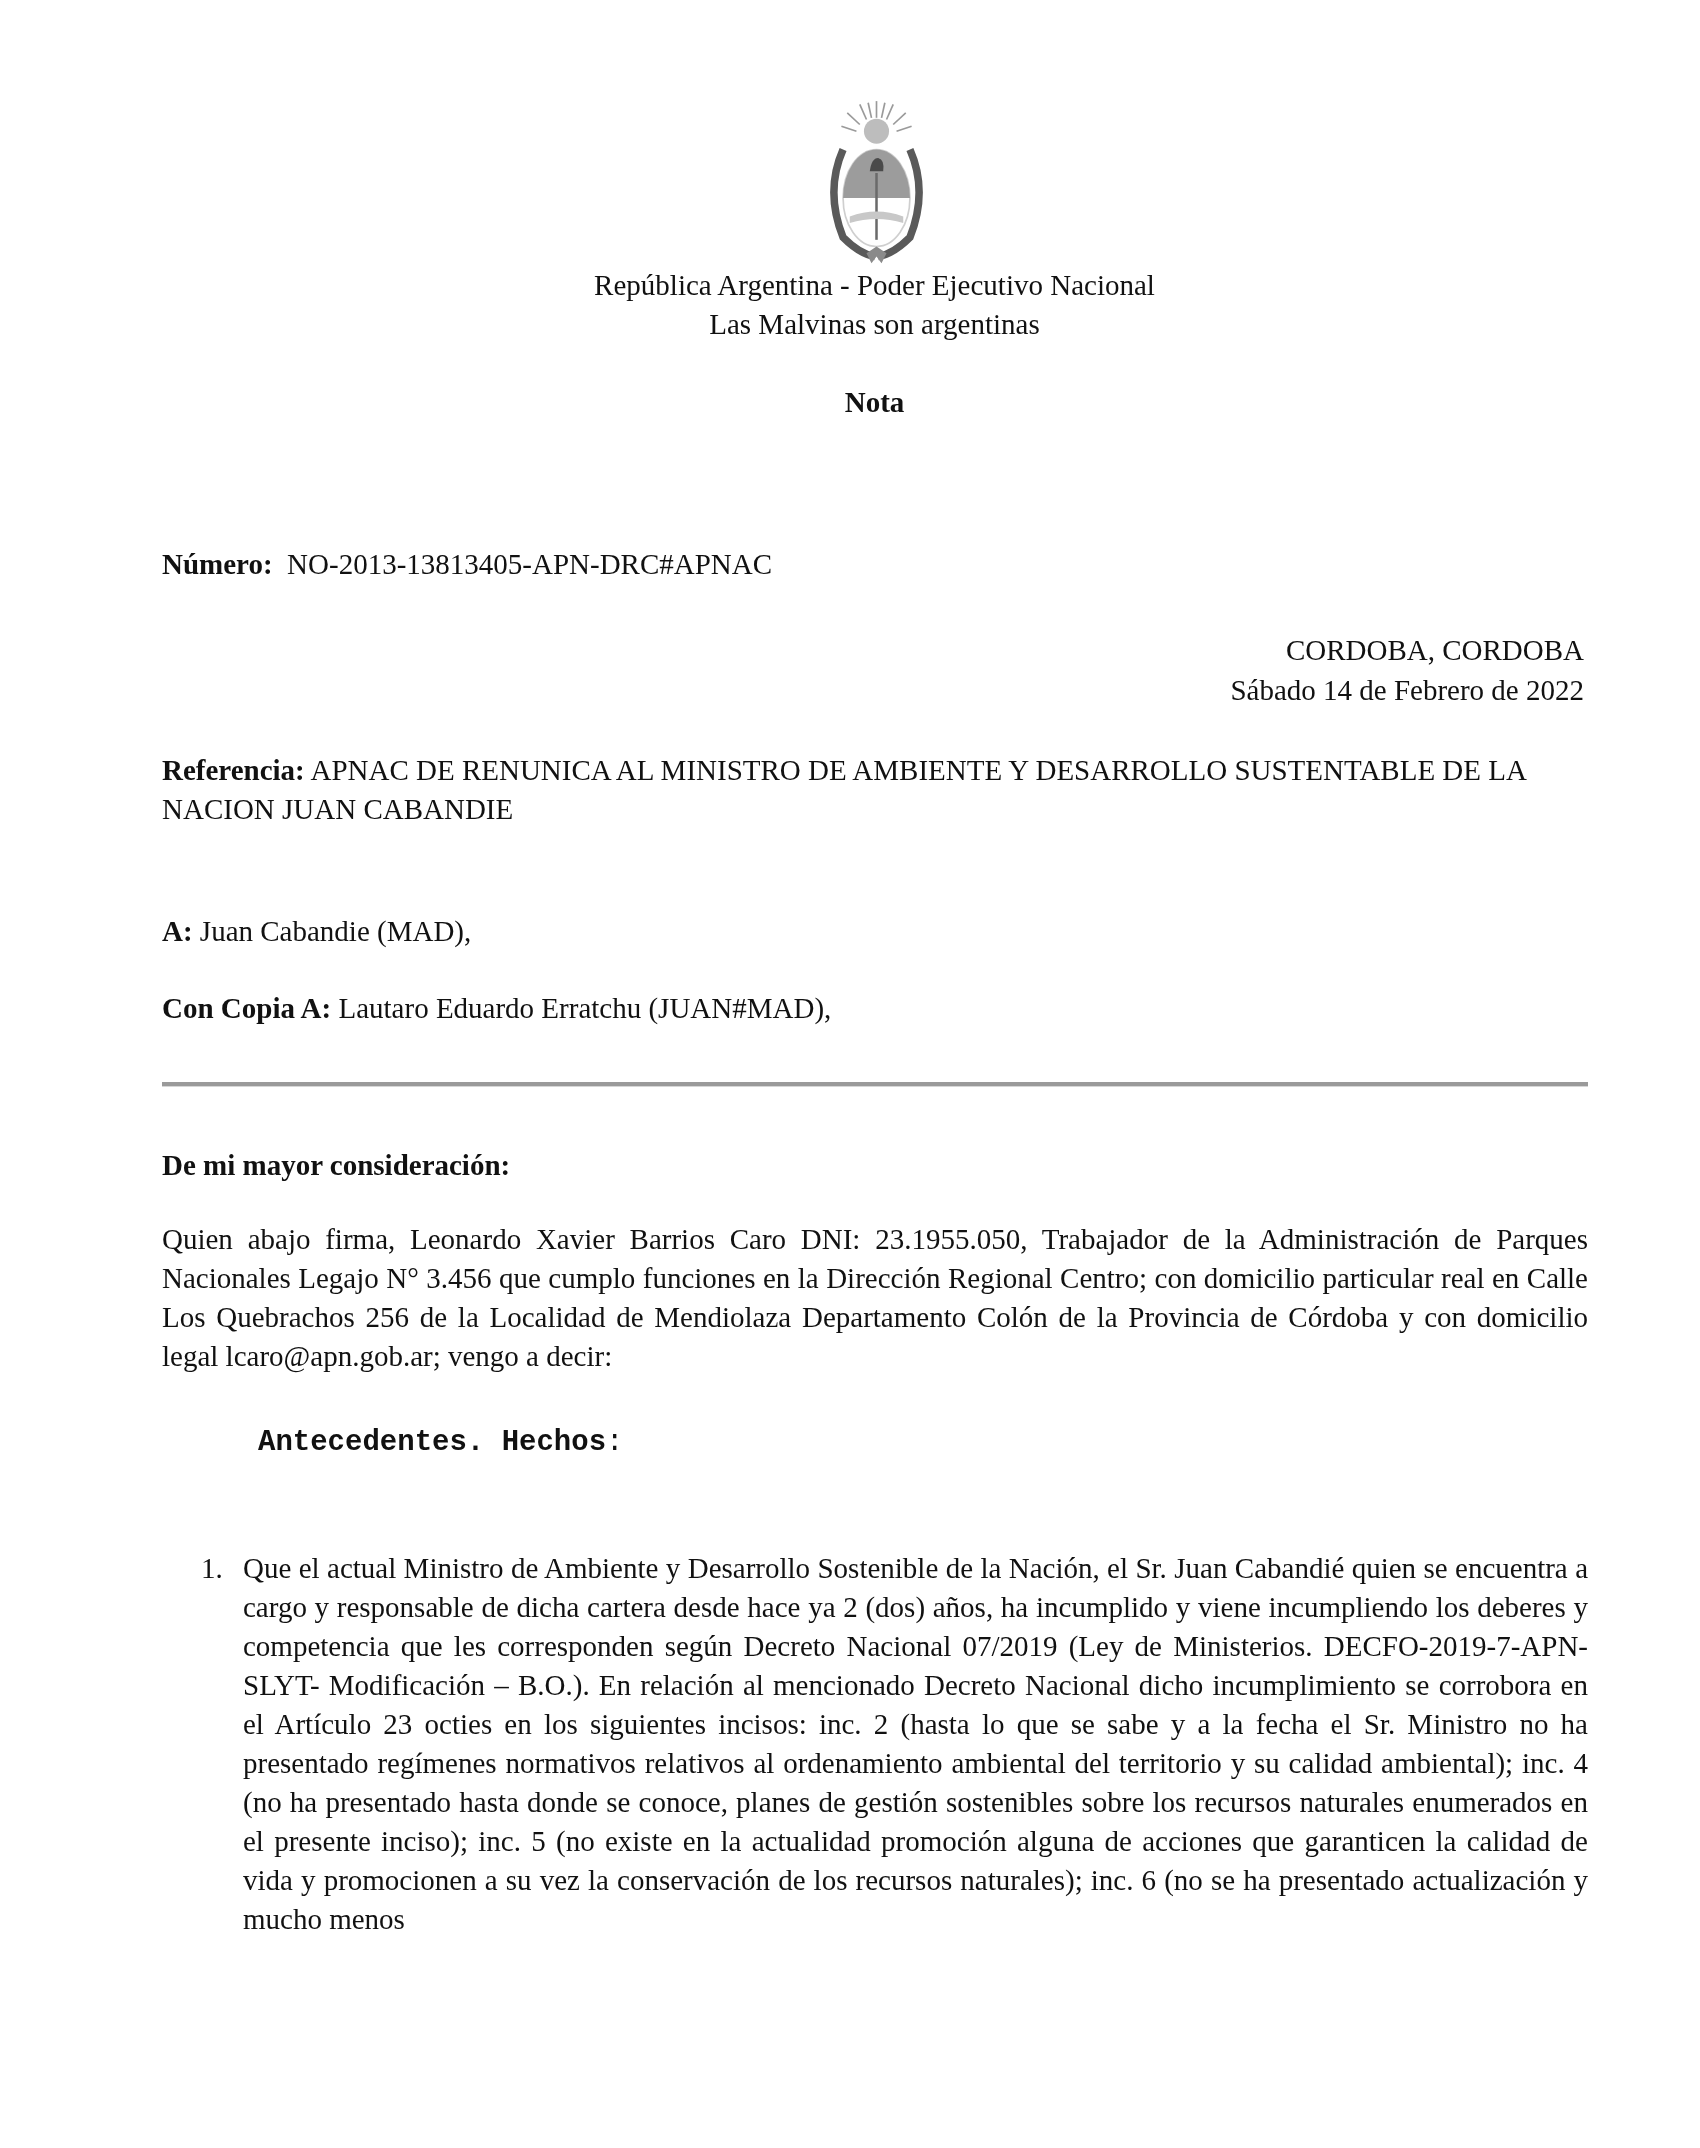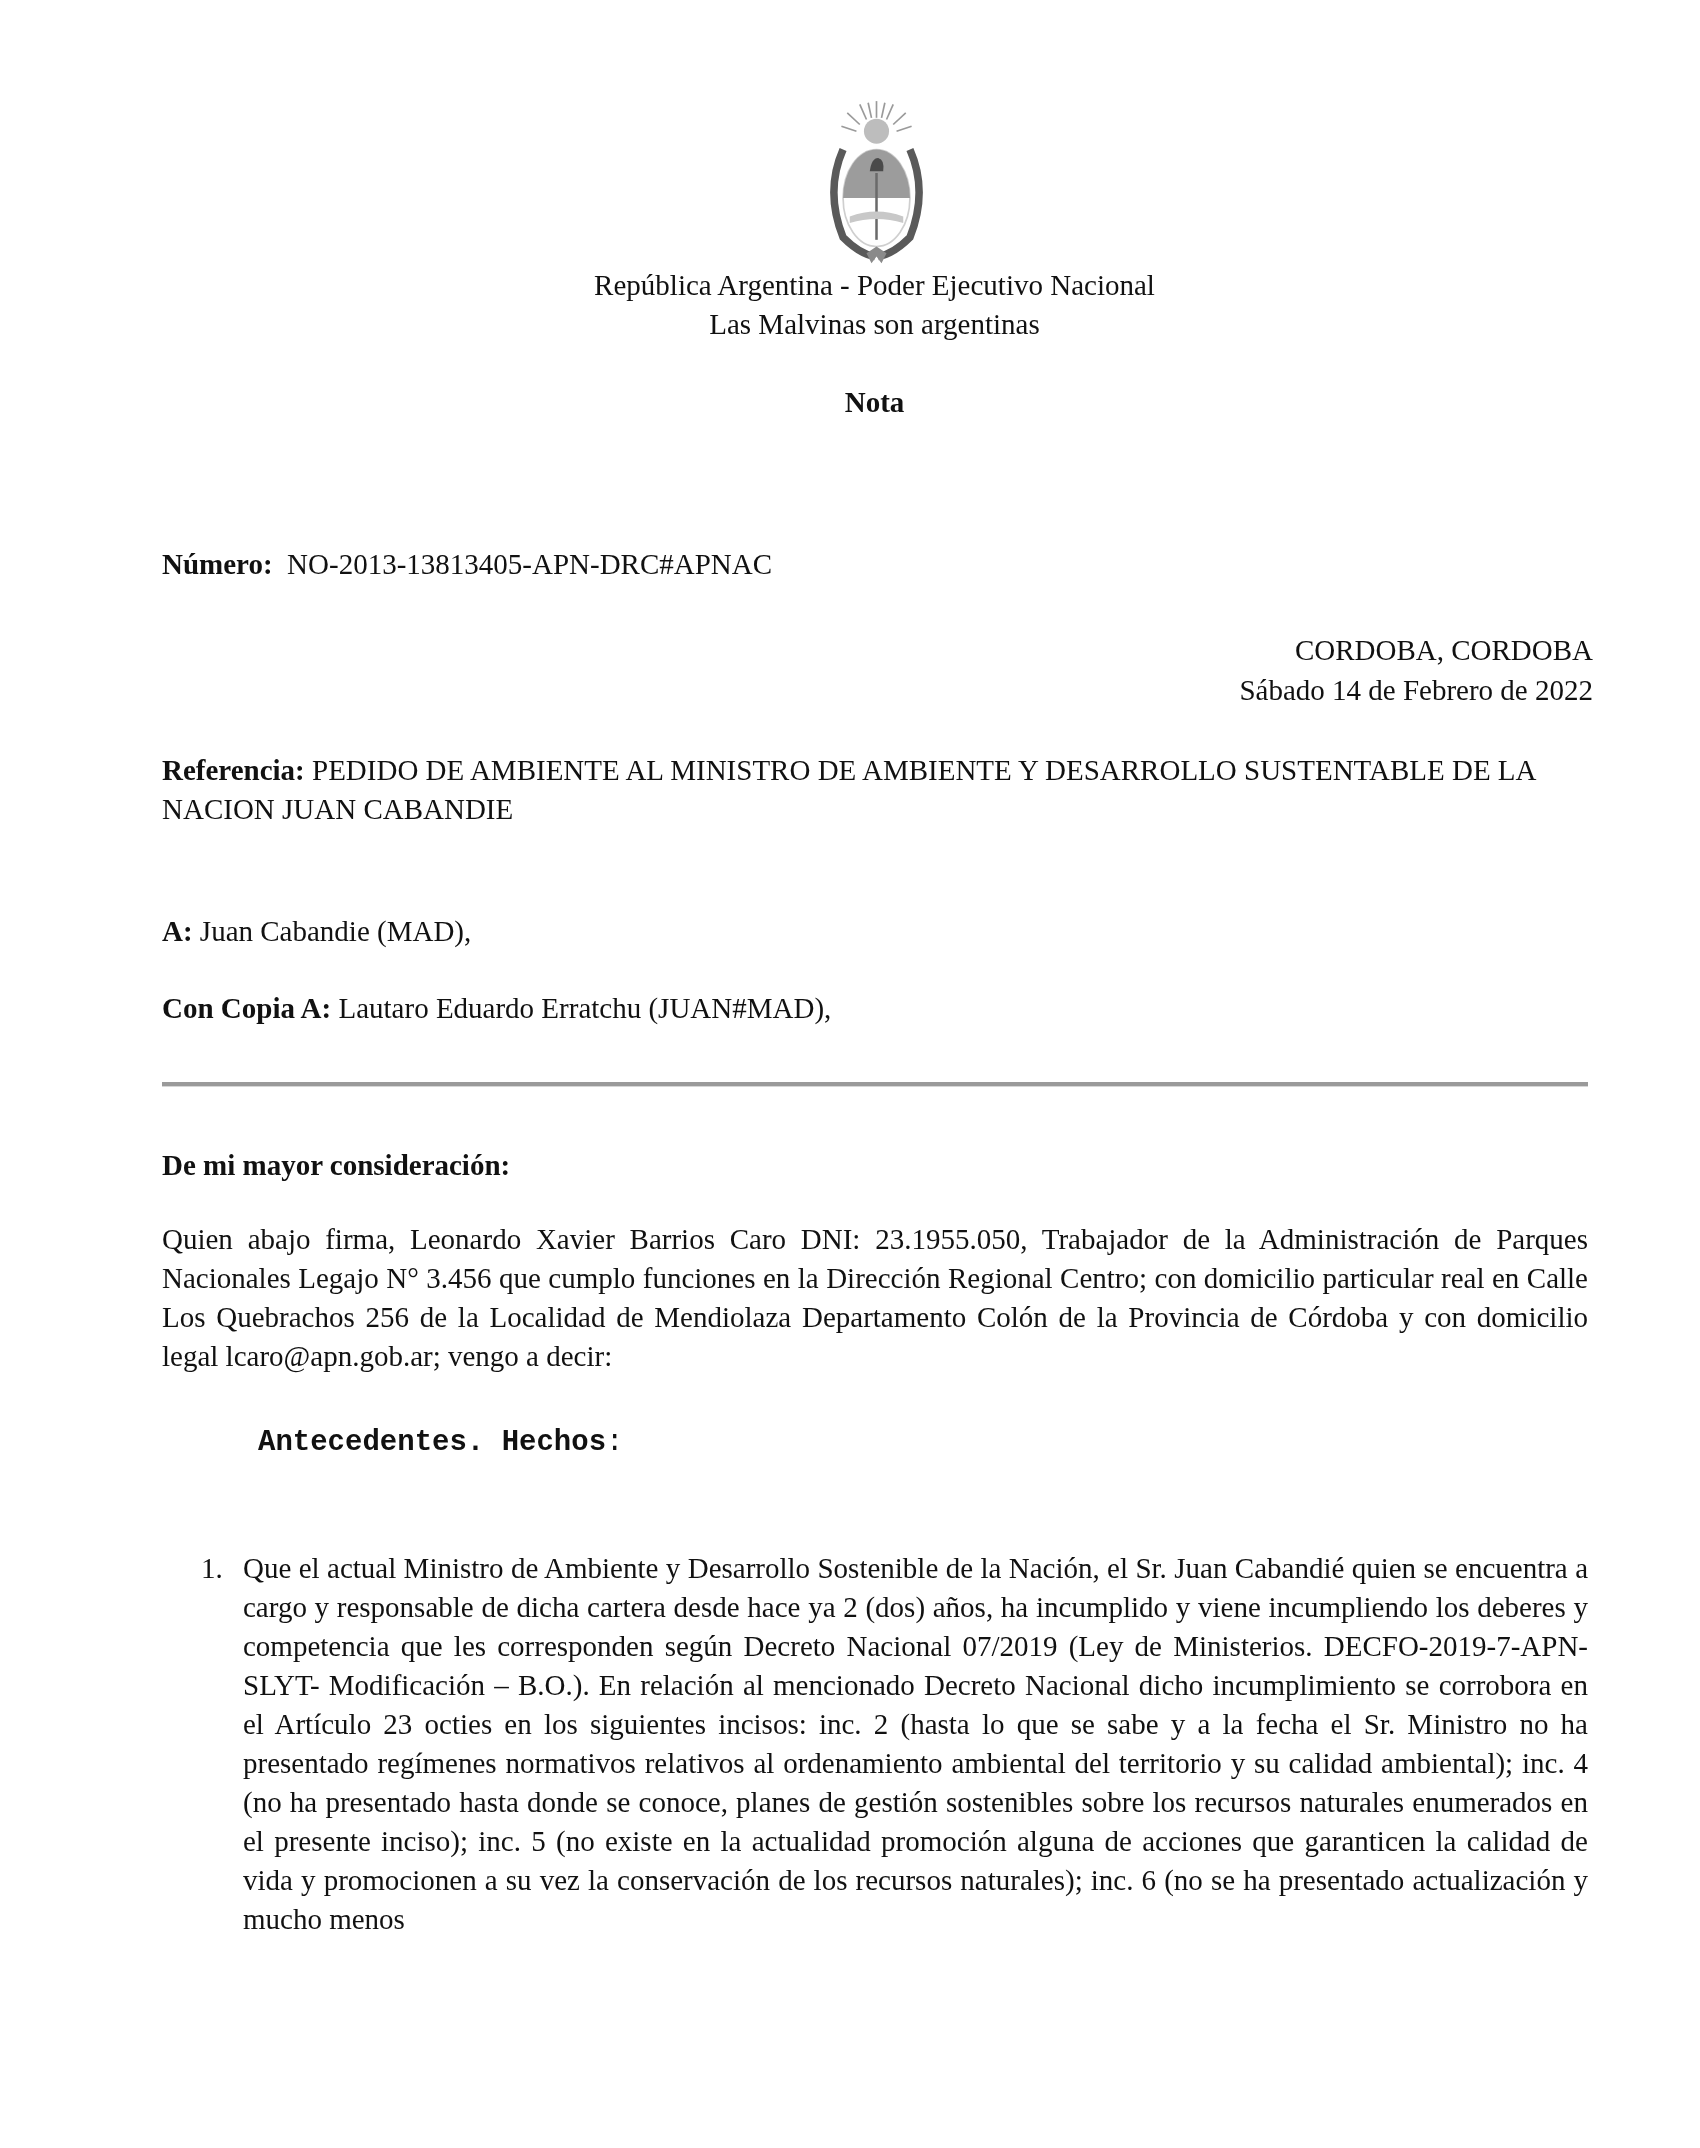--- a/index.html
+++ b/index.html
@@ -7,21 +7,21 @@
       width: 1701px; height: 2148px; position: relative; overflow: hidden;
       font-family: "Liberation Serif", "DejaVu Serif", serif;
       color: #111111; font-size: 29px;
     }
     .abs { position: absolute; }
     .logo { left: 818px; top: 99px; width: 117px; height: 168px; }
     .center { left: 0; width: 1749px; text-align: center; }
     .hl { line-height: 1; white-space: nowrap; }
     .bold { font-weight: bold; }
     .left { left: 162px; }
-    .right { right: 108px; text-align: center; }
+    .right { right: 117px; text-align: center; }
     .rule { left: 162px; width: 1426px; height: 4.2px; top: 1082px;
             background: #9a9a9a; border-bottom: 1.7px solid #d6d6d6; }
     .para {
       left: 162px; width: 1426px; top: 1220px; line-height: 39px;
       text-align: justify; margin: 0;
     }
     .list {
       left: 201px; width: 1387px; top: 1549px; margin: 0; padding: 0;
       line-height: 39px; text-align: justify;
     }
@@ -69,21 +69,21 @@
 <div class="abs left hl" style="top:550px;">
   <span class="bold">Número:</span>&nbsp;
   <span>NO-2013-13813405-APN-DRC#APNAC</span>
 </div>
 
 <div class="abs right hl" style="top:636px;">CORDOBA, CORDOBA</div>
 <div class="abs right hl" style="top:676px;">Sábado 14 de Febrero de 2022</div>
 
 <div class="abs left" style="top:751px; width:1426px; line-height:39px;">
   <span class="bold">Referencia:</span>
-  <span>PEDIDO DE AMBIENTE AL MINISTRO DE AMBIENTE Y DESARROLLO SUSTENTABLE DE LA NACION JUAN CABANDIE</span>
+  <span>APNAC DE RENUNICA AL MINISTRO DE AMBIENTE Y DESARROLLO SUSTENTABLE DE LA NACION JUAN CABANDIE</span>
 </div>
 
 <div class="abs left hl" style="top:917px;">
   <span class="bold">A:</span>
   <span>Juan Cabandie (MAD),</span>
 </div>
 
 <div class="abs left hl" style="top:994px;">
   <span class="bold">Con Copia A:</span>
   <span>Lautaro Eduardo Erratchu (JUAN#MAD),</span>

